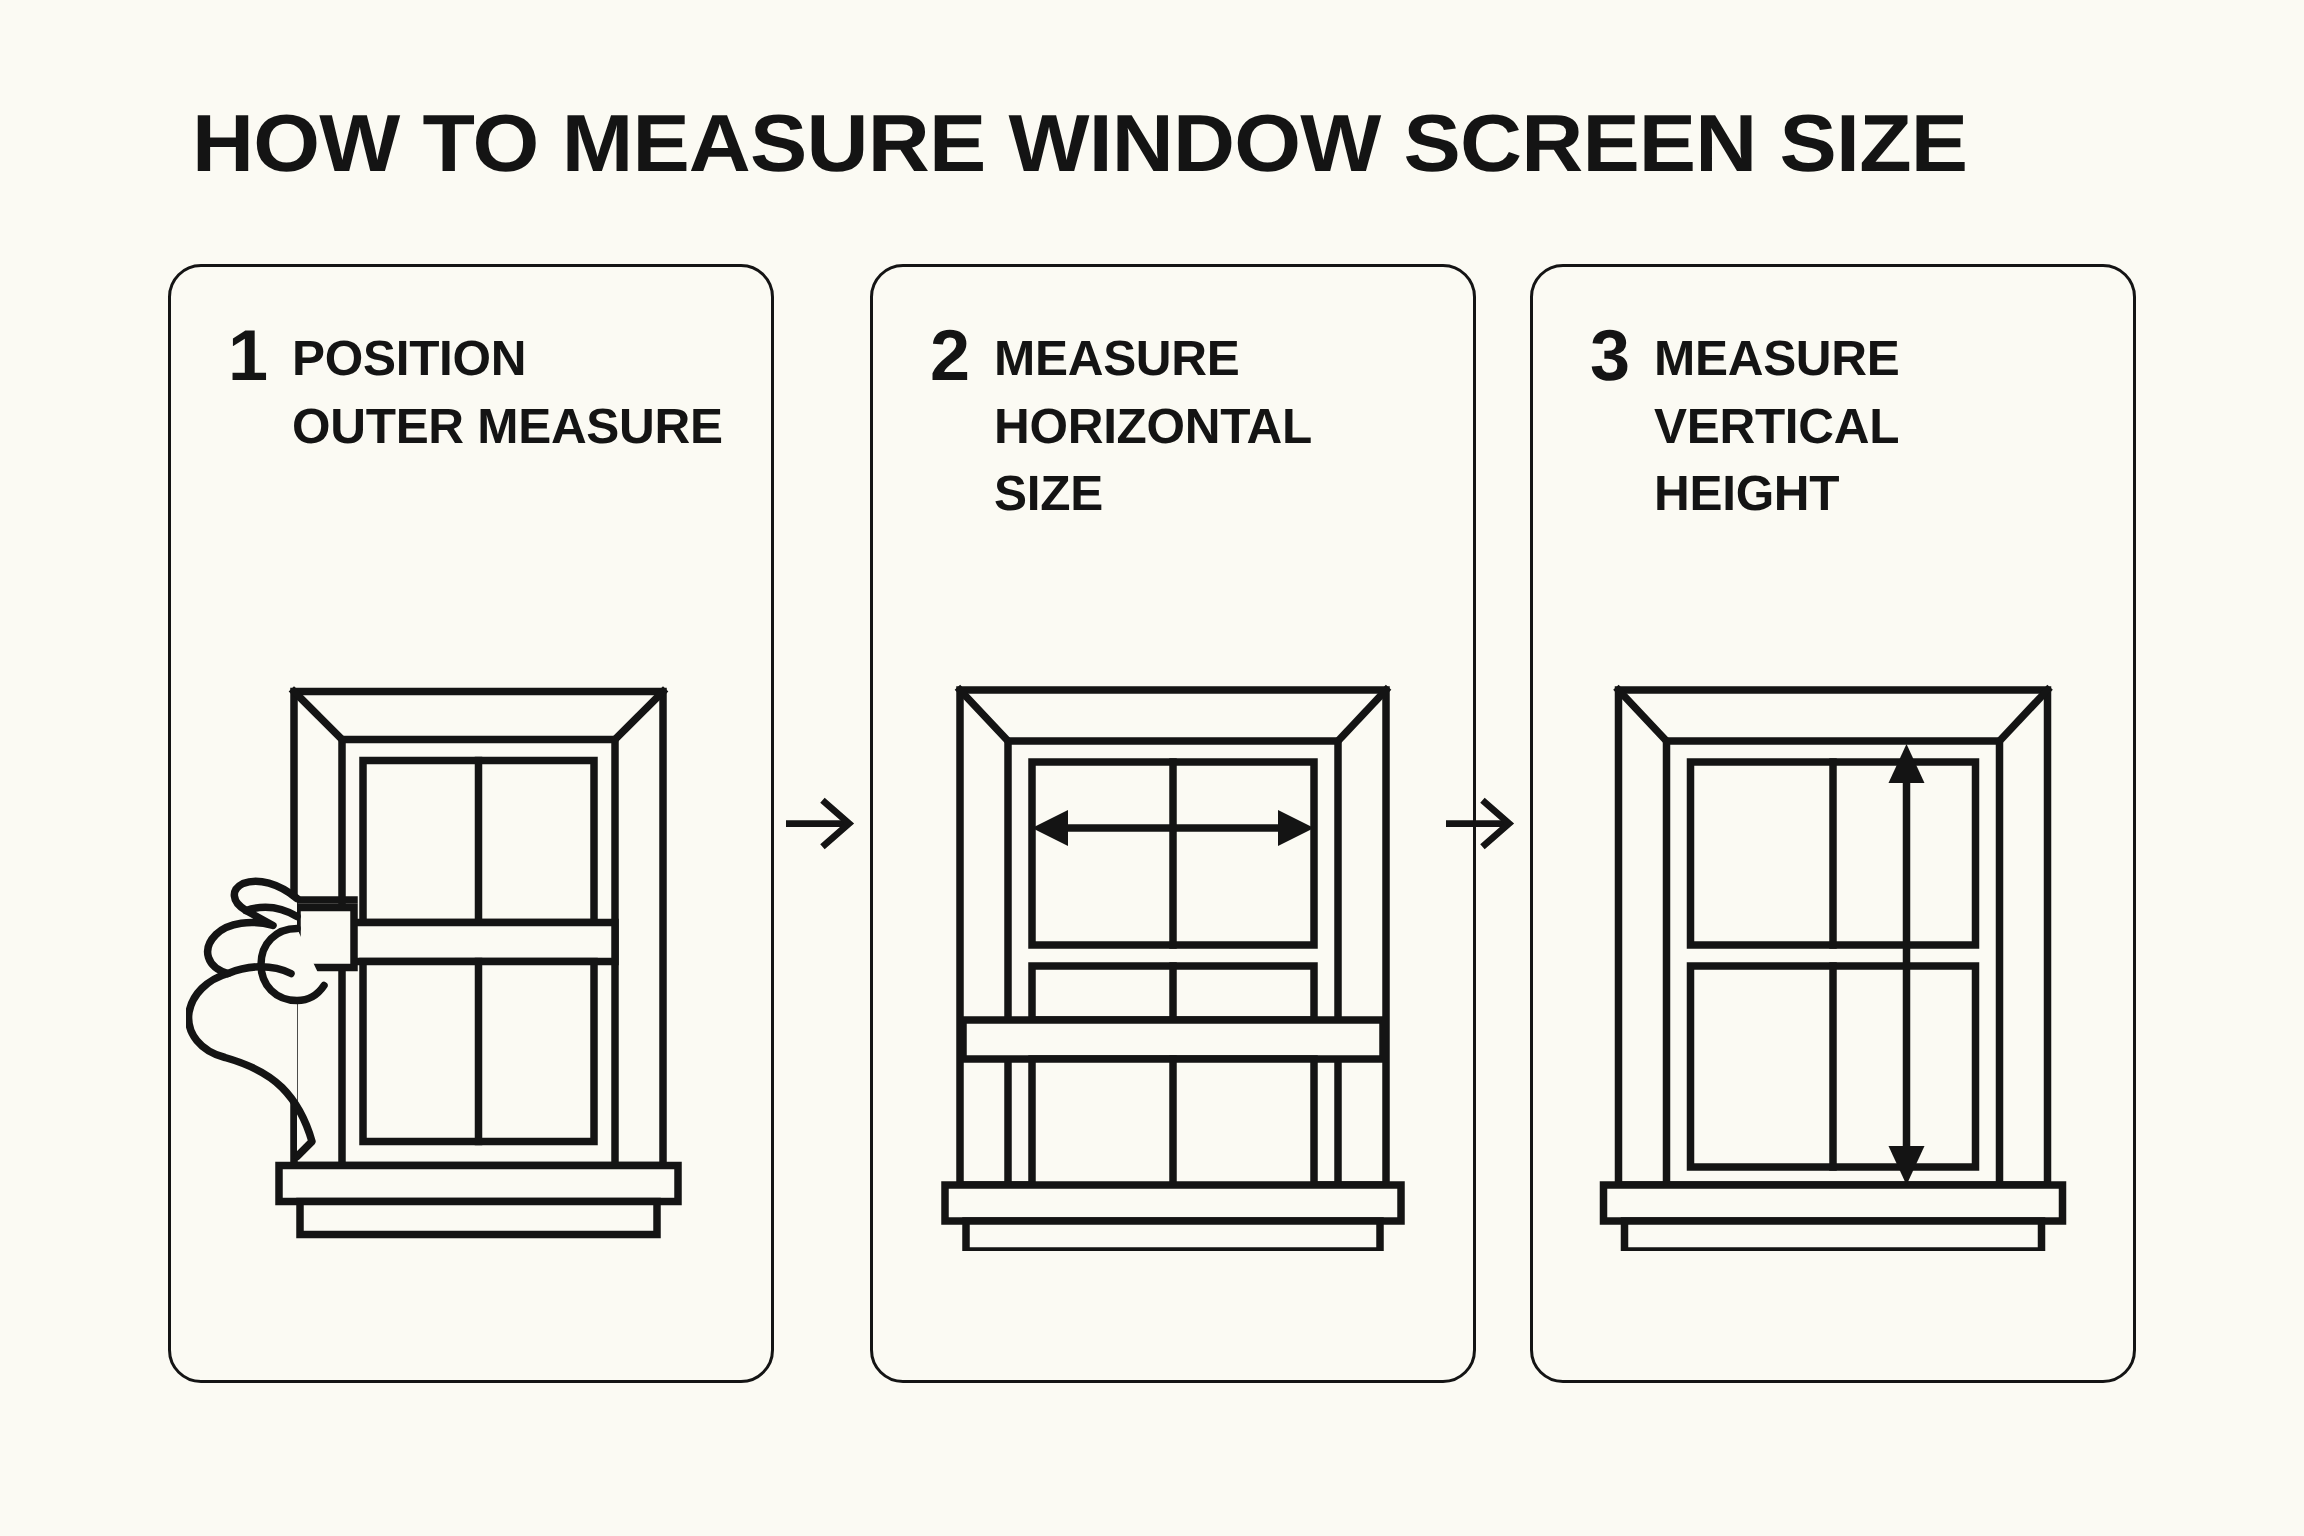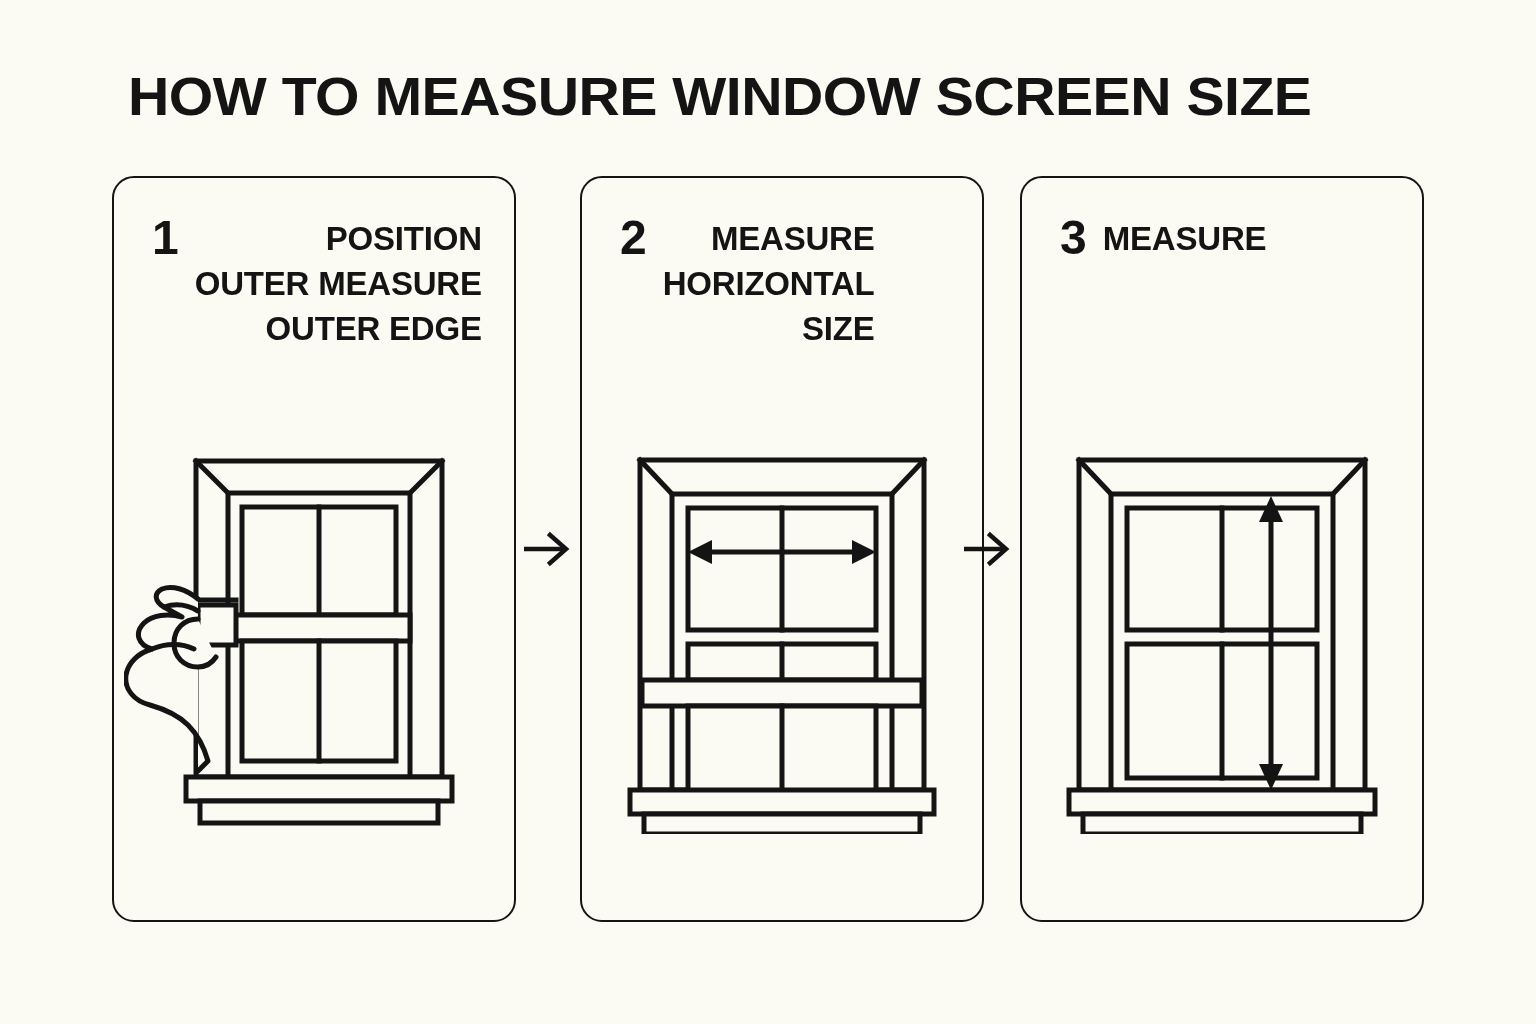--- a/index.html
+++ b/index.html
@@ -68,21 +68,21 @@
     flex: 0 0 auto;
     transform: translateY(-1px);
   }
   .step-title {
     font-size: 33px;
     line-height: 45px;
     font-weight: bold;
     color: #141414;
     letter-spacing: -0.2px;
   }
-  .step-title .ln { display: block; white-space: nowrap; text-align: right; }
+  .step-title .ln { display: block; white-space: nowrap; }
 
   .art {
     position: absolute;
     left: 0;
     right: 0;
     bottom: 86px;
     display: flex;
     justify-content: center;
   }
   .art.a1 { bottom: 92px; }
@@ -106,21 +106,20 @@
 <div id="page-title">HOW TO MEASURE WINDOW SCREEN SIZE</div>
 
 <div class="steps-row">
 
   <div class="step-card c1">
     <div class="step-head">
       <div class="step-num">1</div>
       <div class="step-title">
         <span class="ln">POSITION</span>
         <span class="ln">OUTER MEASURE</span>
-        <span class="ln">OUTER EDGE</span>
       </div>
     </div>
 
     <div class="art a1">
       <svg width="380" height="375" viewBox="0 0 380 375" fill="none" stroke="#141414" stroke-width="5" stroke-linecap="square" stroke-linejoin="miter">
 
         <rect x="72" y="8" width="246" height="316" fill="#fbfaf3"></rect>
 
         <rect x="104" y="40" width="182" height="284" fill="#fbfaf3"></rect>
 
@@ -222,20 +221,22 @@
       <line x1="2" y1="20" x2="40" y2="20"></line>
       <polyline points="26,6 42,20 26,34"></polyline>
     </svg>
   </div>
 
   <div class="step-card c3">
     <div class="step-head">
       <div class="step-num">3</div>
       <div class="step-title">
         <span class="ln">MEASURE</span>
+        <span class="ln">VERTICAL</span>
+        <span class="ln">HEIGHT</span>
       </div>
     </div>
 
     <div class="art">
       <svg width="330" height="382" viewBox="0 0 330 382" fill="none" stroke="#141414" stroke-width="5" stroke-linecap="square" stroke-linejoin="miter">
 
         <rect x="22" y="8" width="286" height="330" fill="#fbfaf3"></rect>
         <rect x="54" y="42" width="222" height="296" fill="#fbfaf3"></rect>
         <line x1="22" y1="8" x2="54" y2="42"></line>
         <line x1="308" y1="8" x2="276" y2="42"></line>

